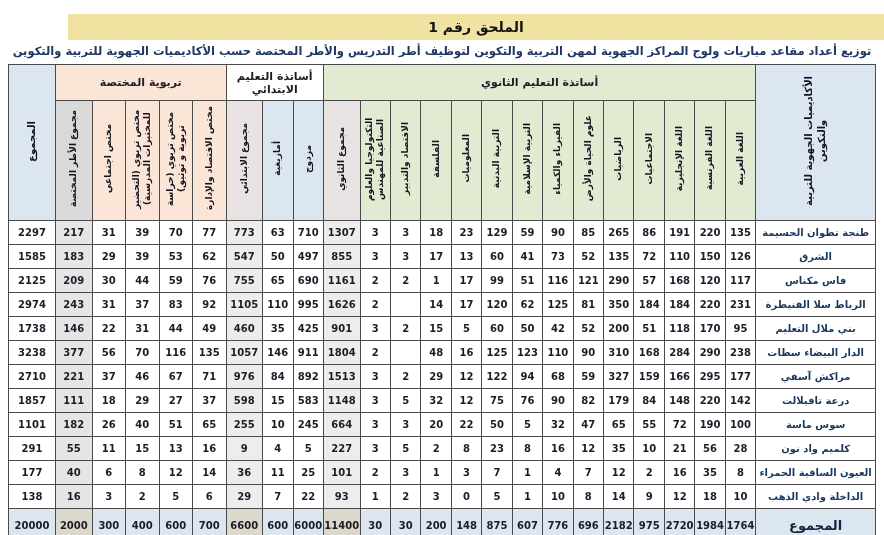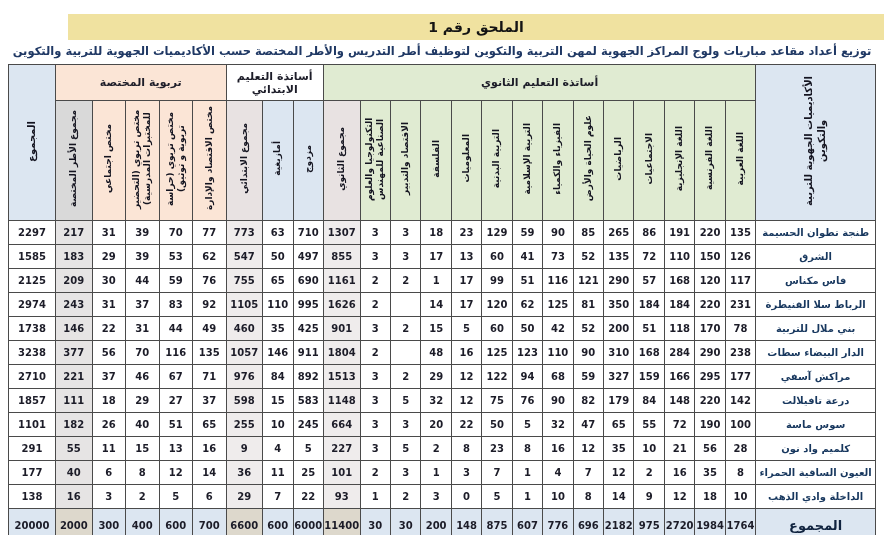--- a/index.html
+++ b/index.html
@@ -205,22 +205,22 @@
           <td class="cell t-prim">110</td>
           <td class="cell t-subtotal">1105</td>
           <td class="cell t-spec">92</td>
           <td class="cell t-spec">83</td>
           <td class="cell t-spec">37</td>
           <td class="cell t-spec">31</td>
           <td class="cell t-subtotal2">243</td>
           <td class="cell t-grand">2974</td>
         </tr>
         <tr class="">
-          <th class="rowname">بني ملال للتربية</th>
-          <td class="cell t-sec">78</td>
+          <th class="rowname">بني ملال التعليم</th>
+          <td class="cell t-sec">95</td>
           <td class="cell t-sec">170</td>
           <td class="cell t-sec">118</td>
           <td class="cell t-sec">51</td>
           <td class="cell t-sec">200</td>
           <td class="cell t-sec">52</td>
           <td class="cell t-sec">42</td>
           <td class="cell t-sec">50</td>
           <td class="cell t-sec">60</td>
           <td class="cell t-sec">5</td>
           <td class="cell t-sec">15</td>

